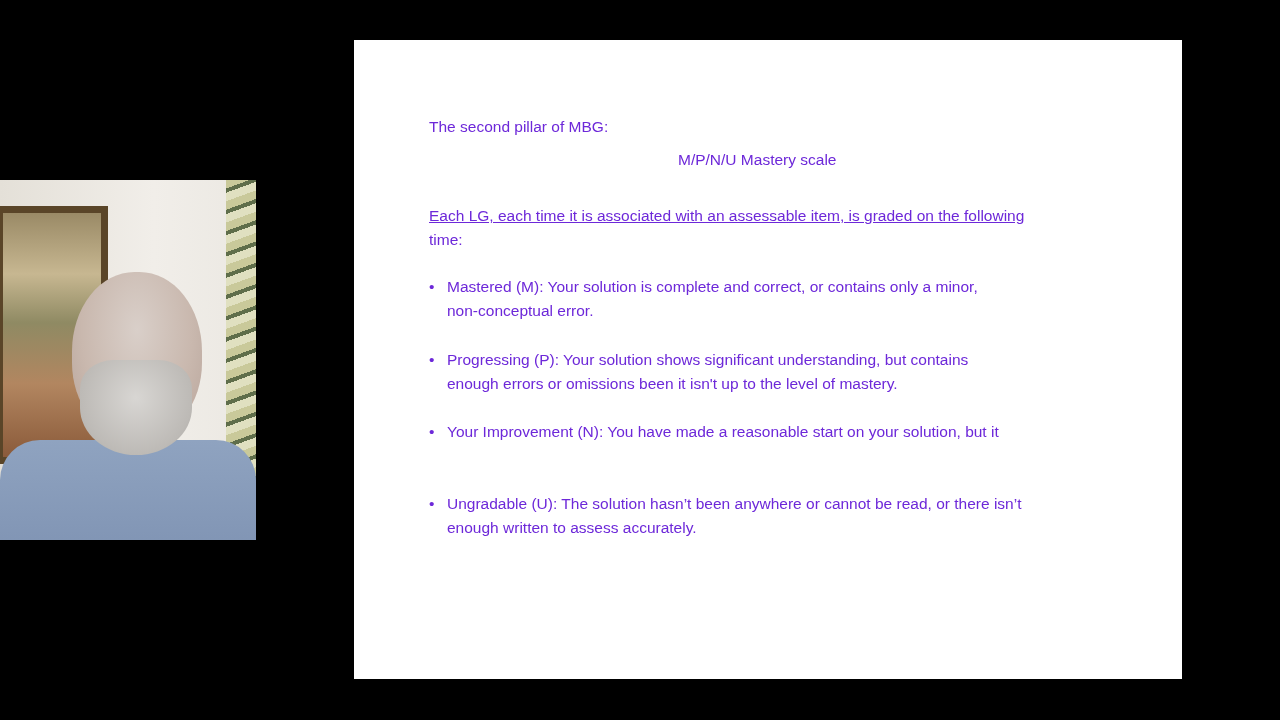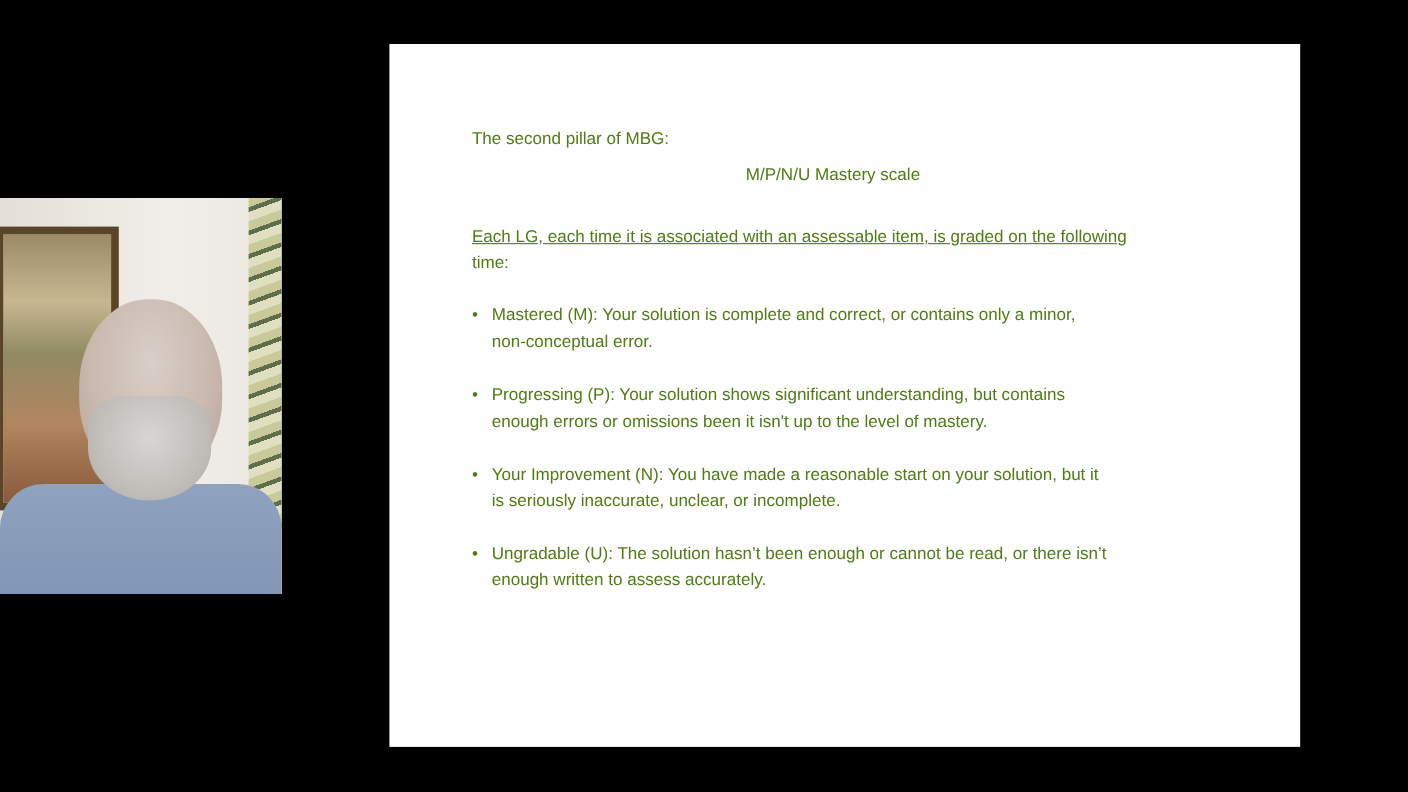--- a/index.html
+++ b/index.html
@@ -15,21 +15,21 @@
             background:repeating-linear-gradient(160deg,#c9c99a 0 8px,#5f6e4a 8px 12px,#e0e0c0 12px 20px); }
   .webcam .person-body { position:absolute; left:0; top:260px; width:256px; height:120px;
             background:linear-gradient(180deg,#8fa3c0,#7f93b3); border-radius:40px 40px 0 0; }
   .webcam .head { position:absolute; left:72px; top:92px; width:130px; height:165px;
             background:radial-gradient(ellipse at 50% 35%,#d9cfc9 0%,#c9b8ae 60%,#b7a49a 100%);
             border-radius:48% 48% 45% 45%; }
   .webcam .beard { position:absolute; left:80px; top:180px; width:112px; height:95px;
             background:radial-gradient(ellipse at 50% 40%,#d8d6d3 0%,#bdbab6 70%,#a9a5a0 100%);
             border-radius:30% 30% 50% 50%; }
   .slide { position:absolute; left:354px; top:40px; width:828px; height:639px; background:#fff;
-           color:#4d7c0f; font-family:"Liberation Sans", "DejaVu Sans", sans-serif; font-size:15.5px; }
+           color:#6d28d9; font-family:"Liberation Sans", "DejaVu Sans", sans-serif; font-size:15.5px; }
   .slide .p { position:absolute; left:75px; white-space:nowrap; }
   .slide .center { position:absolute; left:324px; white-space:nowrap; }
   .slide ul { position:absolute; left:93px; margin:0; padding:0; list-style:none; width:650px; }
   .slide li { position:relative; line-height:24px; }
   .slide li .bullet { position:absolute; left:-18px; top:0; }
   .slide li b { font-weight:normal; }
 </style>
 </head>
 <body>
 
@@ -59,24 +59,23 @@
     <li>
       <span class="bullet">•</span>
       <b>Progressing</b><span> (P):</span><span> Your solution shows significant understanding, but contains</span><br>
       <span>enough errors or omissions been it isn't up to the level of mastery.</span>
     </li>
   </ul>
   <ul style="top:380px;">
     <li>
       <span class="bullet">•</span>
       <b>Your Improvement</b><span> (N):</span><span> You have made a reasonable start on your solution, but it</span><br>
-      <span>is seriously inaccurate, unclear, or incomplete.</span>
     </li>
   </ul>
   <ul style="top:452px;">
     <li>
       <span class="bullet">•</span>
-      <b>Ungradable</b><span> (U):</span><span> The solution hasn’t been enough or cannot be read, or there isn’t</span><br>
+      <b>Ungradable</b><span> (U):</span><span> The solution hasn’t been anywhere or cannot be read, or there isn’t</span><br>
       <span>enough written to assess accurately.</span>
     </li>
   </ul>
 
 </div>
 
 </body></html>

